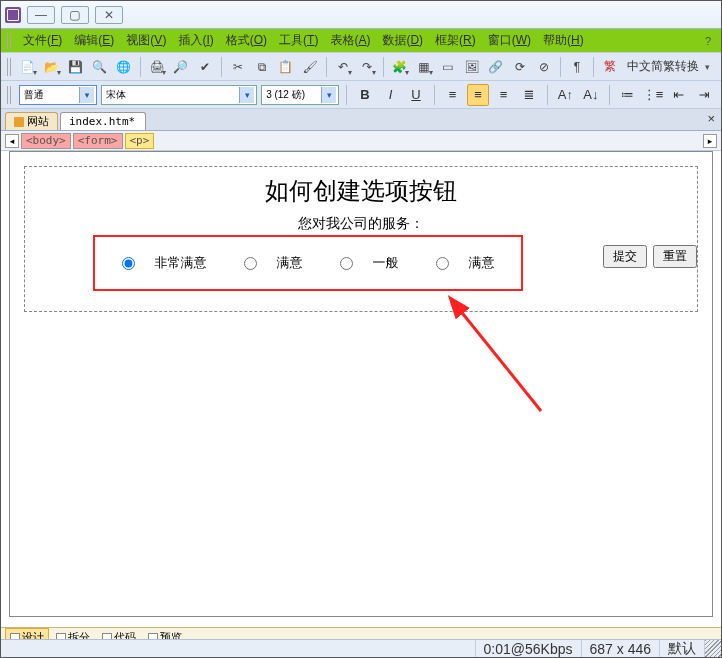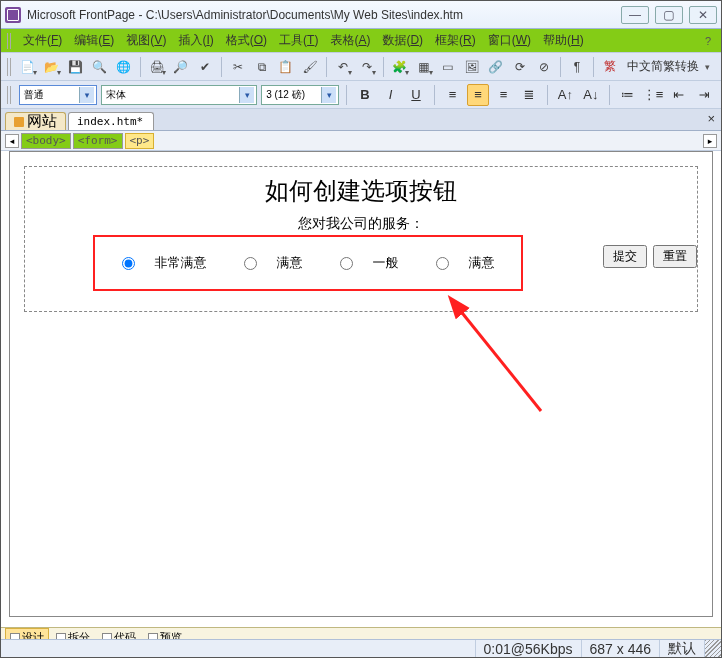--- a/index.html
+++ b/index.html
@@ -30,28 +30,28 @@
   .fmtbar .handle { width:6px; height:18px; background: repeating-linear-gradient(90deg,#aaa 0 1px,transparent 1px 3px); margin-right:2px;}
   .combo { height:20px; border:1px solid #7a9; background:#fff; display:flex; align-items:center; padding:0 4px; font-size:10px; position:relative;}
   .combo.style { width:80px; border-color:#5a8ad8;}
   .combo.font { width:160px;}
   .combo.size { width:80px;}
   .combo::after { content:"▾"; position:absolute; right:2px; font-size:9px; color:#2a5aa8; background:#cde0f8; width:14px; text-align:center; height:16px; line-height:16px; top:1px; border-left:1px solid #8ab;}
   .fmtbtn { width:22px; height:22px; display:flex; align-items:center; justify-content:center; font-size:13px; color:#333; cursor:pointer; border:1px solid transparent; border-radius:2px;}
   .fmtbtn.active { background:#ffd87a; border-color:#d8a030;}
   
   .tabstrip { height:22px; background:#d8e0ee; border-bottom:1px solid #a0b0c8; display:flex; align-items:flex-end; padding:0 4px; position:relative;}
-  .tab { height:18px; padding:1px 8px; background:#f4e8c8; border:1px solid #c0a860; border-bottom:none; border-radius:3px 3px 0 0; font-size:15px; margin-right:2px; display:flex; align-items:center; gap:3px; cursor:pointer;}
+  .tab { height:18px; padding:1px 8px; background:#f4e8c8; border:1px solid #c0a860; border-bottom:none; border-radius:3px 3px 0 0; font-size:11px; margin-right:2px; display:flex; align-items:center; gap:3px; cursor:pointer;}
   .tab .ticon { width:10px;height:10px; background:#e8a030; border-radius:1px;}
   .tab2 { height:18px; padding:1px 10px 1px 8px; background:#fff; border:1px solid #999; border-bottom:none; font-size:11px; font-family:monospace; display:flex; align-items:center; border-radius:3px 3px 0 0; cursor:pointer;}
   .tabclose { position:absolute; right:6px; top:2px; font-size:13px; color:#333; cursor:pointer;}
   
   .breadcrumb { height:20px; background:#eef2f8; border-bottom:1px solid #c0cde0; display:flex; align-items:center; padding:0 4px; gap:2px;}
   .bcnav { width:14px; height:14px; border:1px solid #999; background:#fff; font-size:9px; display:flex; align-items:center; justify-content:center; cursor:pointer;}
-  .bctag { height:16px; padding:0 4px; border:1px solid #999; background:#84cc16; font-family:monospace; font-size:11px; color:#555; cursor:pointer;}
+  .bctag { height:16px; padding:0 4px; border:1px solid #999; background:#fca5a5; font-family:monospace; font-size:11px; color:#555; cursor:pointer;}
   .bctag.sel { background:#ffe88a; border-color:#d8b030;}
   
   .editor { position:absolute; top:150px; left:8px; right:8px; bottom:40px; border:1px solid #888; background:#fff; overflow:hidden;}
   .editor-inner { padding:14px;}
   .dashed-box { border:1px dashed #888; padding:8px 0 20px 0; text-align:center;}
   .page-h1 { font-family: SimSun; font-size:24px; font-weight:normal; margin-bottom:8px;}
   .page-sub { font-size:14px; margin-bottom:2px; font-family:SimSun;}
   .redbox { border:2px solid #ff2020; margin:0 auto; width:430px; height:56px; display:flex; align-items:center; justify-content:space-around; padding:0 8px;}
   .opt { display:flex; align-items:center; gap:20px; font-size:13px; font-family:SimSun;}
   .opt input { margin:0;}
@@ -69,23 +69,20 @@
   .statusbar { position:absolute; left:0; right:0; bottom:0; height:18px; background:#e8eef8; border-top:1px solid #b0c0d8; display:flex; align-items:center; font-size:14px; color:#333;}
   .statusbar .spacer { flex:1;}
   .statusbar .cell { padding:0 8px; border-left:1px solid #c0cde0; height:100%; display:flex; align-items:center;}
   .resize { width:14px; background: repeating-linear-gradient(135deg,#999 0 1px,transparent 1px 3px);}
 </style>
 </head>
 <body>
 
 <div class="titlebar">
   <div class="app-icon"></div>
-  <div class="title">
-    <span>Microsoft FrontPage</span> - <span>C:\Users\Administrator\Documents\My Web Sites\index.htm</span>
-  </div>
   <div class="winbtns">
     <div class="winbtn">
         <span class="glyph">—</span>
       </div>
     <div class="winbtn">
         <span class="glyph">▢</span>
       </div>
     <div class="winbtn">
         <span class="glyph">✕</span>
       </div>

